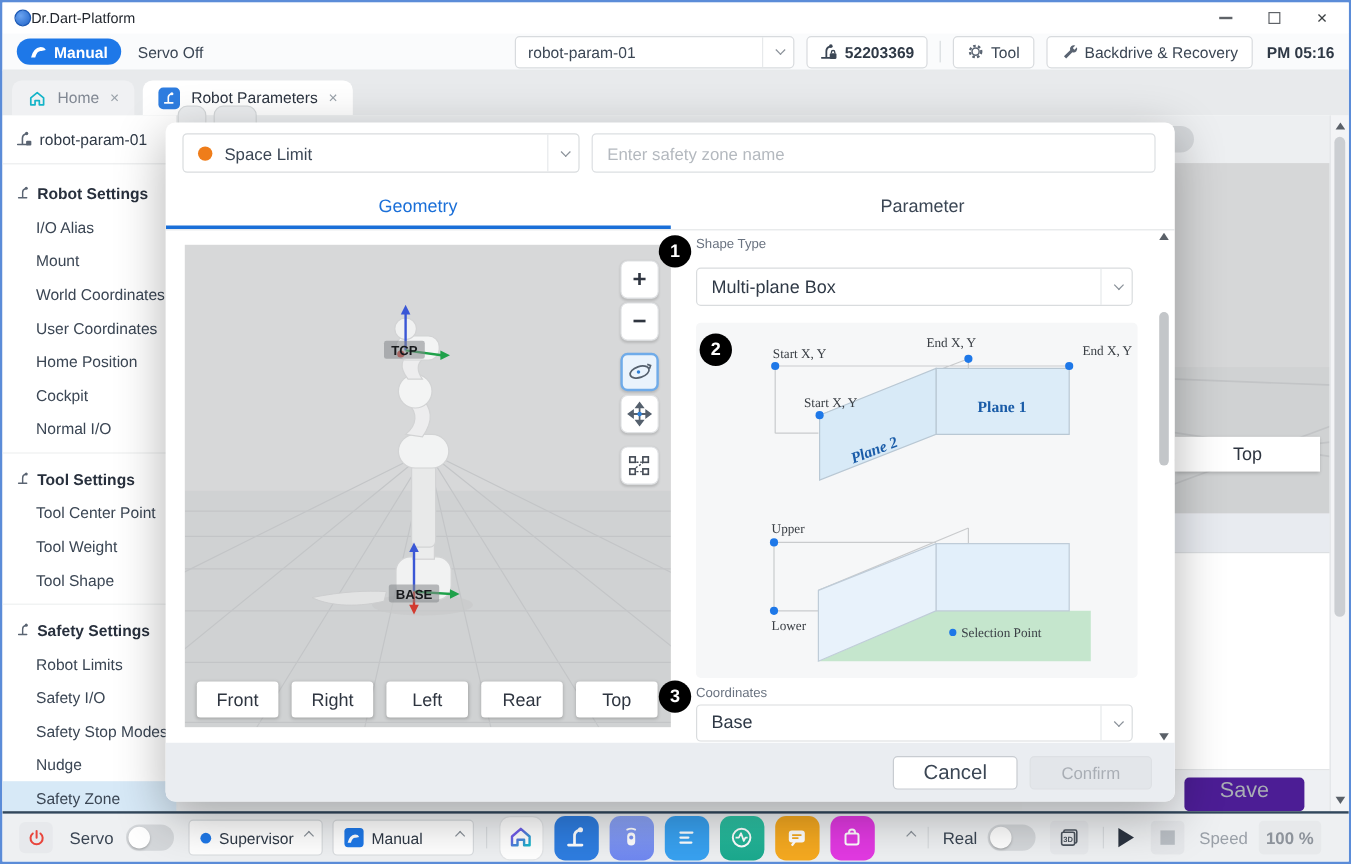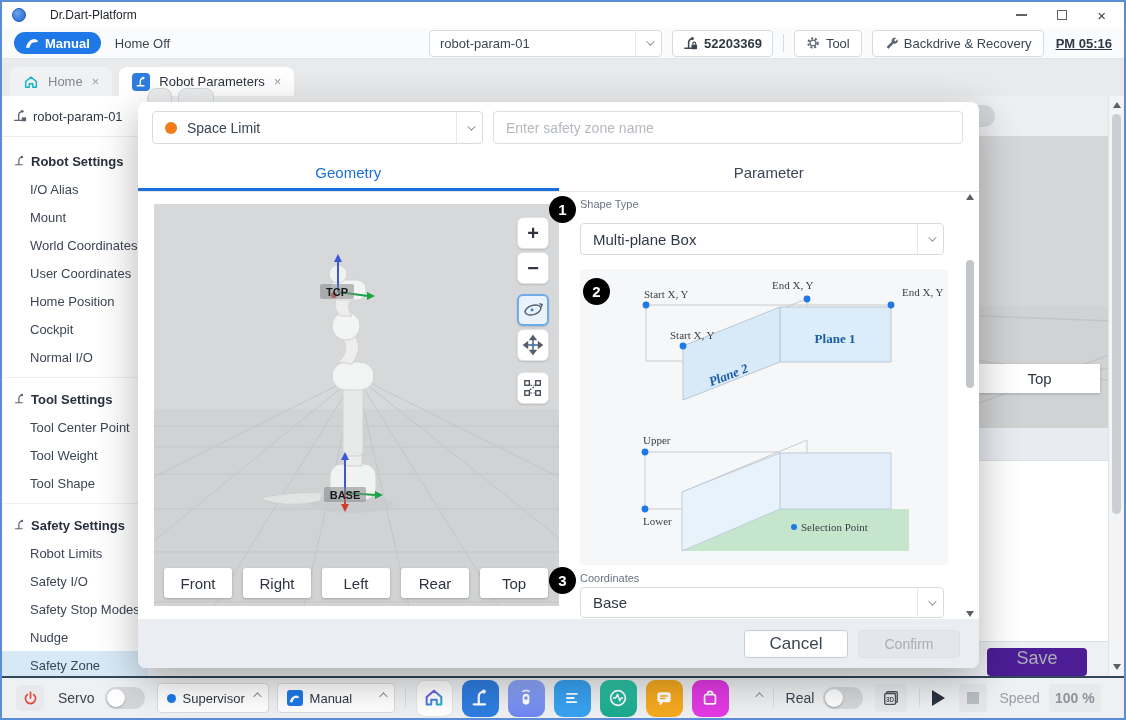--- a/index.html
+++ b/index.html
@@ -2,39 +2,39 @@
 <html><head>
 <meta charset="utf-8">
 <style>
   html,body{margin:0;padding:0;background:#9aa0a6;}
   *{box-sizing:border-box;}
   .app{position:relative;width:1126px;height:720px;background:#fff;border:2px solid #5b8cd8;
        font-family:"Liberation Sans",sans-serif;color:#3b4654;overflow:hidden;}
   
   .titlebar{position:absolute;left:0;top:0;right:0;height:26px;background:#fff;display:flex;align-items:center;padding:0 10px;}
   .app-logo{width:14px;height:14px;border-radius:50%;background:radial-gradient(circle at 35% 35%,#6aa3f0,#1f63c8);border:1px solid #1c59b4;}
-  .title-text{font-size:12px;margin-left:24px;color:#23282f;}
+  .title-text{font-size:12px;margin-left:0;color:#23282f;}
   .win-controls{margin-left:auto;display:flex;align-items:center;gap:30px;padding-right:8px;}
   .wc-min{width:11px;height:2px;background:#5f6368;}
   .wc-max{width:10px;height:10px;border:1.4px solid #5f6368;}
   .wc-close{font-size:15px;color:#3c4043;line-height:1;}
   
   .toolbar{position:absolute;left:0;top:26px;right:0;height:31px;background:#fafbfc;border-bottom:1px solid #e2e5e8;display:flex;align-items:center;padding:0 12px;gap:10px;}
   .manual-pill{height:22px;background:#1e78e8;color:#fff;border-radius:12px;display:flex;align-items:center;gap:6px;padding:0 11px;font-size:13px;font-weight:bold;}
   .servo-off{font-size:13px;color:#3b4654;margin-left:4px;}
   .tb-select{margin-left:auto;width:233px;height:27px;border:1px solid #d8dbde;border-radius:4px;background:#fff;display:flex;align-items:center;font-size:13px;}
   .tb-select .lbl{padding:0 10px;flex:1;}
   .chev-cell{width:26px;height:100%;display:flex;align-items:center;justify-content:center;border-left:1px solid #e7e9eb;}
   .chv{display:inline-block;width:6px;height:6px;border-right:1.5px solid #8a9199;border-bottom:1.5px solid #8a9199;}
   .chv.down{transform:rotate(45deg) translateY(-2px);}
   .chv.up{transform:rotate(-135deg) translateY(2px);}
   .serial-box{height:27px;border:1px solid #d8dbde;border-radius:4px;background:#fff;display:flex;align-items:center;gap:6px;padding:0 10px;font-size:13px;font-weight:bold;color:#2f3946;}
   .vdiv{width:1px;height:18px;background:#d8dbde;}
   .tb-btn{height:27px;border:1px solid #d8dbde;border-radius:4px;background:#fff;display:flex;align-items:center;gap:6px;padding:0 11px;font-size:13px;color:#3b4654;}
-  .clock{font-size:13px;font-weight:bold;color:#2f3946;margin-left:2px;text-decoration:underline;}
+  .clock{font-size:13px;font-weight:bold;color:#2f3946;margin-left:2px;}
   
   .tabbar{position:absolute;left:0;top:57px;right:0;height:37px;background:#e8eaec;display:flex;align-items:flex-end;padding-left:8px;gap:7px;}
   .tab{height:29px;border-radius:8px 8px 0 0;display:flex;align-items:center;gap:9px;padding:0 13px;font-size:13px;}
   .tab.inactive{background:#f0f1f3;color:#818893;}
   .tab.active{background:#fff;color:#2c3440;}
   .tab .x{font-size:13px;color:#98a0a8;}
   .tab-ico-robot{width:18px;height:18px;border-radius:4px;background:#2e7de0;display:flex;align-items:center;justify-content:center;}
   
   .content{position:absolute;left:0;top:94px;right:0;bottom:42px;background:#edeff1;overflow:hidden;}
   
@@ -122,21 +122,21 @@
     </div>
   </div>
 
   <div class="toolbar">
     <div class="manual-pill">
       <svg width="14" height="12" viewBox="0 0 16 13">
           <path d="M1 12 Q3 3 10 2 q4 0 5 3 l-4 1 q-4-1-6 6 Z" fill="#fff"></path>
         </svg>
       <span>Manual</span>
     </div>
-    <div class="servo-off">Home Off</div>
+    <div class="servo-off">Servo Off</div>
     <div class="tb-select">
       <span class="lbl">robot-param-01</span>
       <span class="chev-cell">
           <span class="chv down"></span>
         </span>
     </div>
     <div class="serial-box">
       <svg width="15" height="15" viewBox="0 0 16 16">
         <path d="M2 13h8M6 13V7q0-3 3-4" stroke="#3b4654" stroke-width="1.6" fill="none" stroke-linecap="round"></path>
         <circle cx="10" cy="2.6" r="1.6" fill="#3b4654"></circle>

